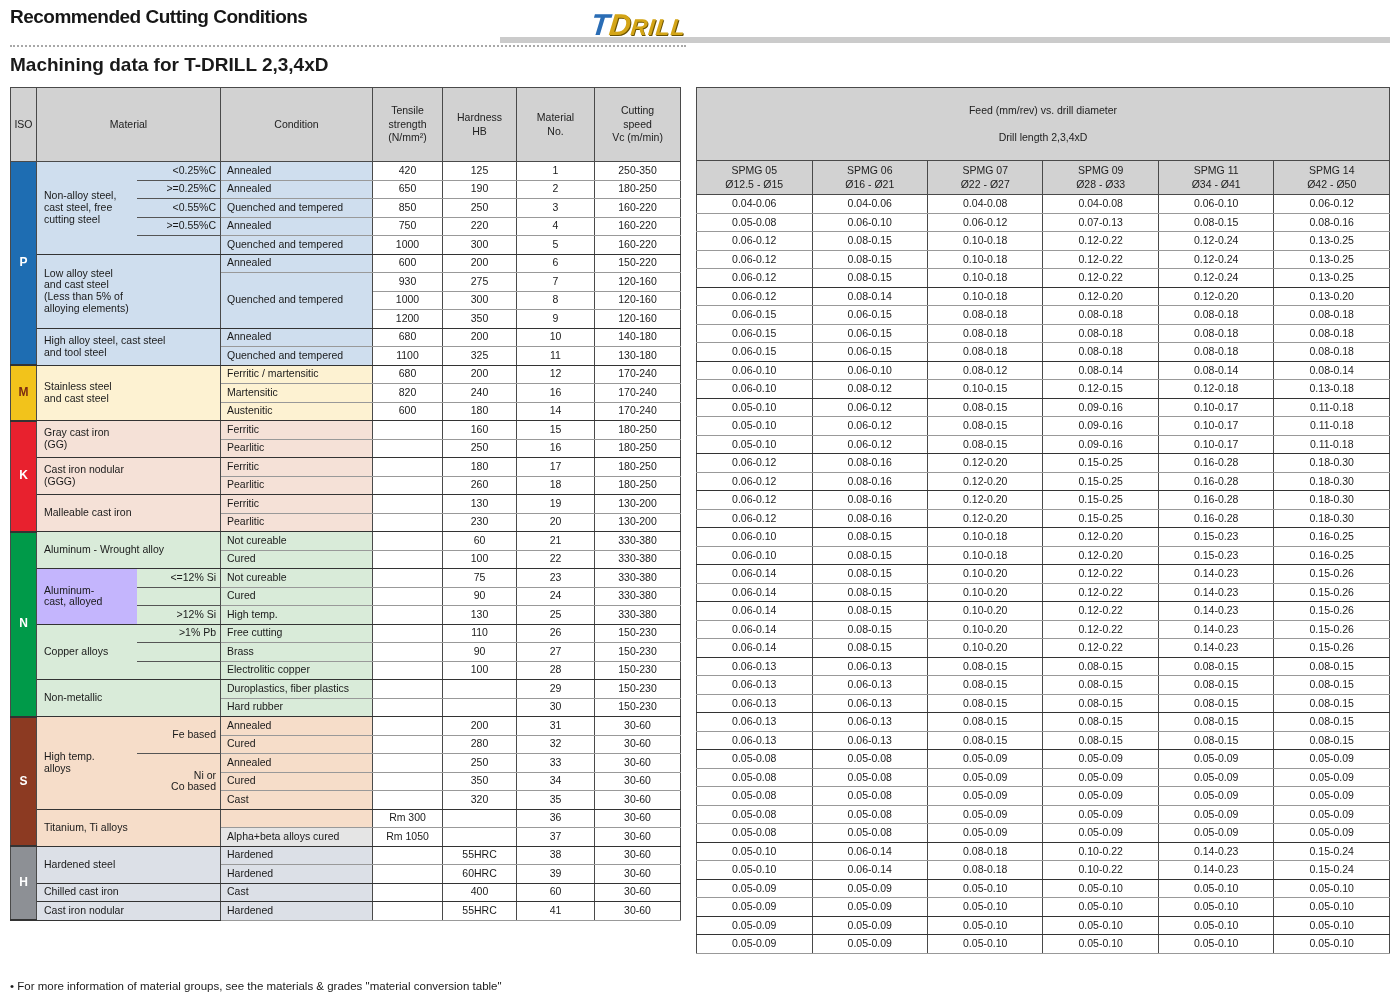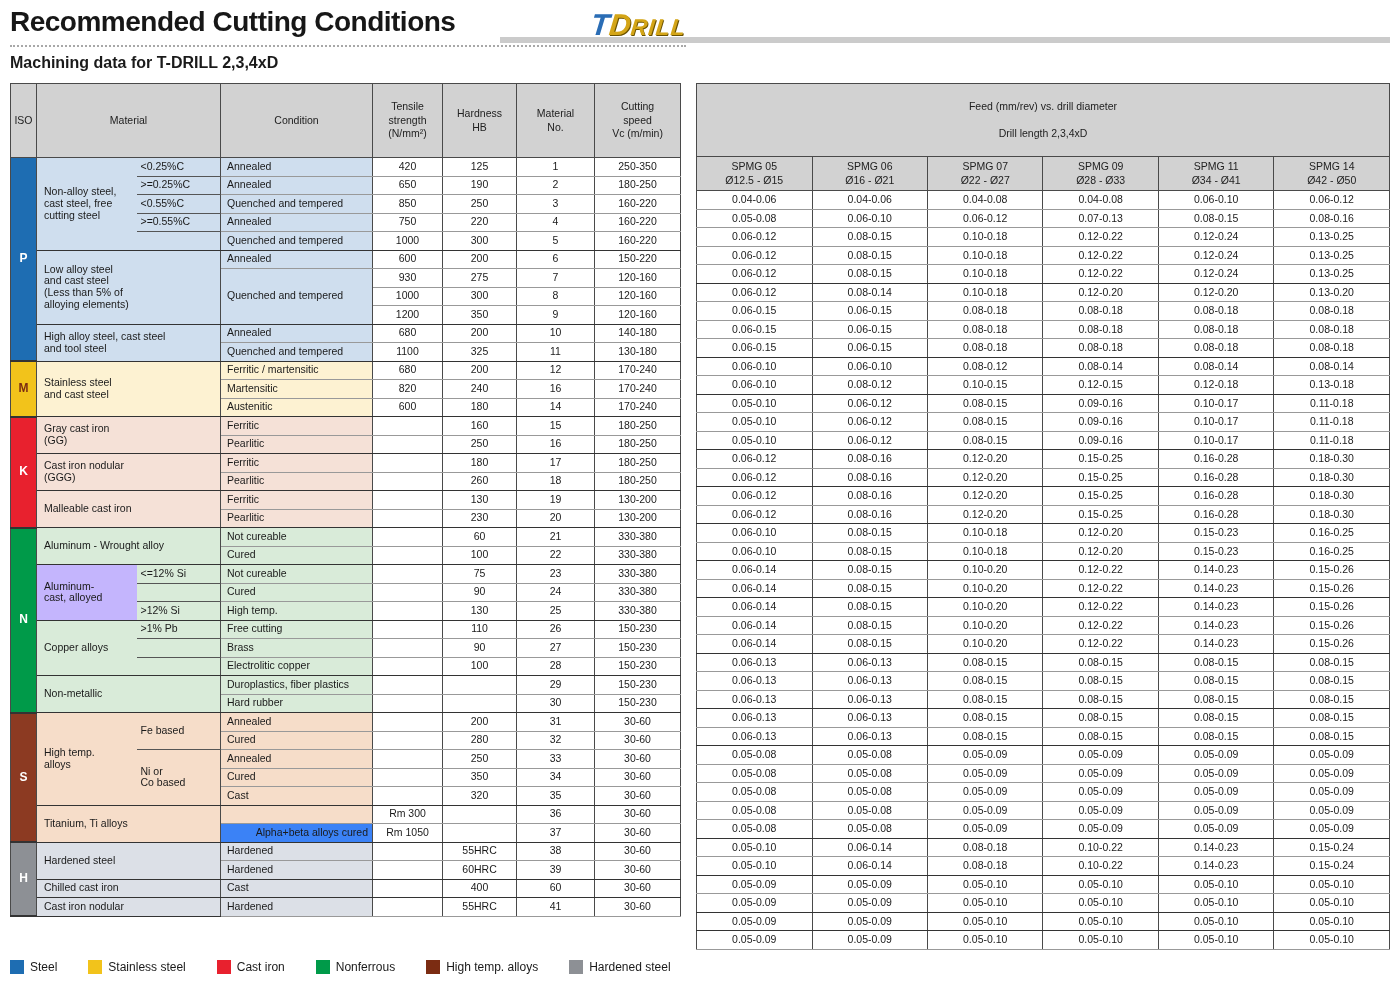--- a/index.html
+++ b/index.html
@@ -1,39 +1,39 @@
 <!DOCTYPE html>
 <html><head>
 <meta charset="utf-8">
 <style>
   html,body{margin:0;padding:0;background:#fff;color:#1a1a1a;font-family:"Liberation Sans",sans-serif;}
   .page{width:1400px;height:1000px;box-sizing:border-box;padding:6px 10px;position:relative;background:#fff;}
   .title-row{display:flex;justify-content:space-between;align-items:flex-start;width:676px;border-bottom:2px dotted #a8a8a8;padding-bottom:3px;}
-  .page-title{font-size:28px;font-weight:bold;margin:0;letter-spacing:-0.5px;color:#171717;}
+  .page-title{font-size:19px;font-weight:bold;margin:0;letter-spacing:-0.5px;color:#171717;}
   .gray-bar{position:absolute;left:500px;top:37px;width:890px;height:6px;background:#cbcbcb;}
   .logo{font-style:italic;font-weight:bold;white-space:nowrap;transform:skewX(-6deg);margin-top:2px;}
   .logo-t{color:#2a6db5;font-size:30px;}
   .logo-d{color:#d4a517;font-size:30px;text-shadow:1px 1px 0 #6b5200;}
   .logo-rill{color:#d4a517;font-size:23px;letter-spacing:1px;text-shadow:1px 1px 0 #6b5200;}
-  .subtitle{font-size:16px;font-weight:bold;margin:7px 0 11px 0;}
+  .subtitle{font-size:19px;font-weight:bold;margin:7px 0 11px 0;}
   .tables{display:flex;gap:15px;align-items:flex-start;}
   table{border-collapse:collapse;table-layout:fixed;font-size:10.5px;border:1.5px solid #333;}
   .left-table{width:670px;}
   .right-table{width:700px;}
   th{background:#d2d2d2;font-weight:normal;border:1px solid #4a4a4a;padding:2px;line-height:1.3;white-space:pre-line;text-align:center;vertical-align:middle;color:#222;}
   .left-table thead tr{height:74px;}
   .rt-main{height:38px;}
   .rt-cols{height:34px;}
   tbody tr{height:18.5px;}
   td{border-left:1px solid #4a4a4a;border-right:1px solid #4a4a4a;border-top:none;border-bottom:1px solid #999;
      padding:0 4px;line-height:1.12;vertical-align:middle;overflow:hidden;white-space:nowrap;}
   .iso-cell{text-align:center;font-weight:bold;font-size:12px;border-bottom:2px solid #333;}
   .mat-cell{white-space:pre-line;border-right:none;border-bottom:1.5px solid #333;text-align:left;padding-left:7px;}
   .mat-cell.wide{border-right:1px solid #4a4a4a;}
-  .sub-cell{border-left:none;border-bottom:none;white-space:pre-line;text-align:left;padding-left:4px;}
+  .sub-cell{border-left:none;border-bottom:none;white-space:pre-line;text-align:right;padding-left:4px;}
   .sub-line{border-bottom:1px solid #555;}
   .cond-cell{text-align:left;padding-left:6px;}
   .num-cell,.feed-cell{text-align:center;background:#fff;}
   .cell-end{border-bottom:1.5px solid #333;}
   .group-end td{border-bottom:1.5px solid #333;}
   .footnote{font-size:11.5px;margin-top:26px;}
   .legend{display:flex;gap:31px;margin-top:10px;align-items:center;}
   .legend-item{display:flex;align-items:center;gap:6px;font-size:12px;}
   .legend-swatch{width:14px;height:14px;display:inline-block;}
 </style>
@@ -365,21 +365,21 @@
           </tr>
           <tr>
             <td class="mat-cell wide" rowspan="2" colspan="2" style="background: rgb(246, 221, 201);">Titanium, Ti alloys</td>
             <td class="cond-cell" style="background: rgb(246, 221, 201);"></td>
             <td class="num-cell">Rm 300</td>
             <td class="num-cell"></td>
             <td class="num-cell">36</td>
             <td class="num-cell">30-60</td>
           </tr>
           <tr class="group-end">
-            <td class="cond-cell" style="background: #3b82f6; text-align: right;">Alpha+beta alloys cured</td>
+            <td class="cond-cell" style="background: #e5e5e5;">Alpha+beta alloys cured</td>
             <td class="num-cell">Rm 1050</td>
             <td class="num-cell"></td>
             <td class="num-cell">37</td>
             <td class="num-cell">30-60</td>
           </tr>
           <tr>
             <td class="iso-cell" rowspan="4" style="background: rgb(141, 144, 149); color: rgb(255, 255, 255);">H</td>
             <td class="mat-cell wide" rowspan="2" colspan="2" style="background: rgb(220, 224, 231);">Hardened steel</td>
             <td class="cond-cell" style="background: rgb(220, 224, 231);">Hardened</td>
             <td class="num-cell"></td>
@@ -756,20 +756,21 @@
             <td class="feed-cell">0.05-0.09</td>
             <td class="feed-cell">0.05-0.10</td>
             <td class="feed-cell">0.05-0.10</td>
             <td class="feed-cell">0.05-0.10</td>
             <td class="feed-cell">0.05-0.10</td>
           </tr>
         </tbody>
     </table>
   </div>
 
+  <div class="footnote">• For more information of material groups, see the materials &amp; grades "material conversion table"</div>
   <div class="legend" id="legend">
       <div class="legend-item">
         <span class="legend-swatch" style="background: rgb(30, 109, 178);"></span>
         <span>Steel</span>
       </div>
       <div class="legend-item">
         <span class="legend-swatch" style="background: rgb(242, 195, 27);"></span>
         <span>Stainless steel</span>
       </div>
       <div class="legend-item">

